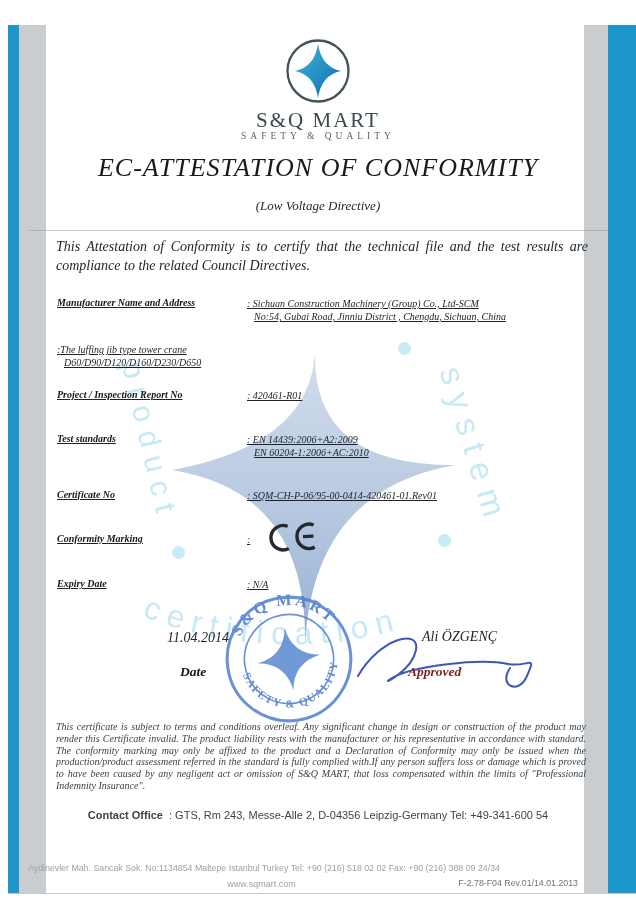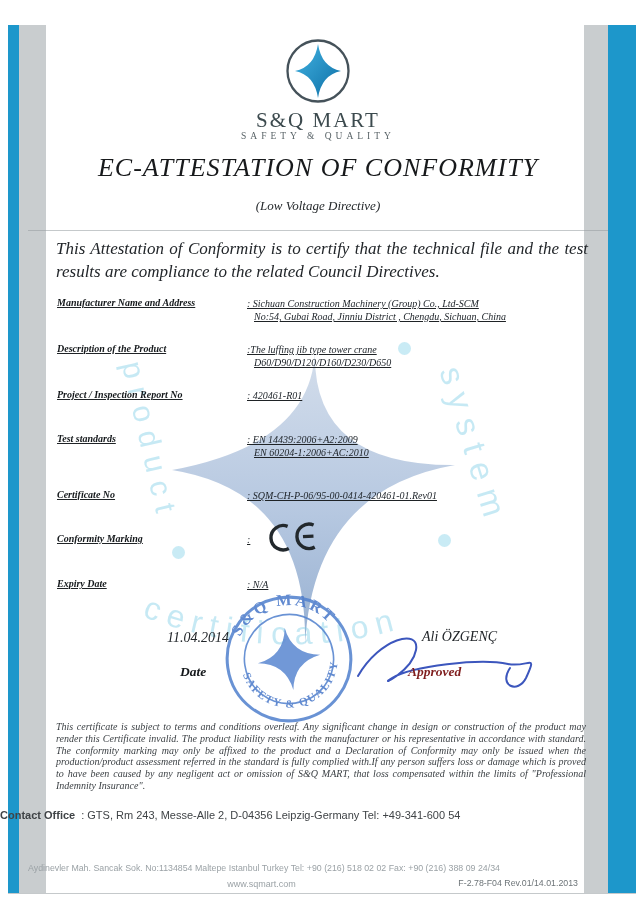--- a/index.html
+++ b/index.html
@@ -11,36 +11,36 @@
   
   .brand-name{position:absolute;left:0;width:636px;text-align:center;top:108px;
       font-size:21px;letter-spacing:2px;color:#3c4a4e;font-family:"Liberation Serif",serif;}
   .brand-tagline{position:absolute;left:0;width:636px;text-align:center;top:131px;
       font-size:9.5px;letter-spacing:4px;color:#5a6468;font-family:"Liberation Serif",serif;}
   .doc-title{position:absolute;left:0;width:636px;text-align:center;top:153px;
       font-size:26px;font-style:italic;letter-spacing:1px;color:#17191b;}
   .doc-sub{position:absolute;left:0;width:636px;text-align:center;
       font-size:13px;font-style:italic;color:#24282b;}
   
-  .intro{position:absolute;left:56px;top:238px;width:532px;font-size:17px;font-style:italic;
+  .intro{position:absolute;left:56px;top:238px;width:532px;font-size:14px;font-style:italic;
       text-align:justify;line-height:1.35;color:#22262a;}
   .frow{position:absolute;left:57px;width:532px;display:flex;font-style:italic;font-size:10px;z-index:1;text-decoration:underline;}
   .flabel{width:190px;font-weight:bold;color:#14181b;}
   .fval{flex:1;color:#20262c;line-height:1.3;}
   .fval .l2{padding-left:7px;}
   
   .wm-word{position:absolute;font-family:"Liberation Sans",sans-serif;color:rgba(120,202,228,.42);
       z-index:0;white-space:nowrap;}
   .wm-dot{position:absolute;border-radius:50%;background:rgba(135,210,232,.45);z-index:0;}
   
   .sig-text{position:absolute;font-style:italic;z-index:2;}
   
   .disclaimer{position:absolute;left:56px;top:721px;width:530px;font-size:10px;font-style:italic;
       text-align:justify;line-height:1.18;color:#3a3f43;z-index:1;}
-  .contact-line{position:absolute;left:0;top:809px;width:636px;
+  .contact-line{position:absolute;left:0;top:809px;width:636px;text-align:center;
       font-family:"Liberation Sans",sans-serif;font-size:11px;color:#3f4346;z-index:1;}
   .contact-line b{font-weight:bold;}
   .footer-address{position:absolute;left:0;top:863px;width:528px;text-align:center;
       font-family:"Liberation Sans",sans-serif;font-size:8.8px;color:#9ba2a6;}
   .footer-site{position:absolute;left:0;top:879px;width:523px;text-align:center;
       font-family:"Liberation Sans",sans-serif;font-size:9px;color:#9ba2a6;}
   .footer-ref{position:absolute;right:58px;top:878px;width:200px;text-align:right;
       font-family:"Liberation Sans",sans-serif;font-size:8.8px;color:#6d7478;}
   svg{overflow:visible;}
 </style>
@@ -100,21 +100,20 @@
   <div class="intro">This Attestation of Conformity is to certify that the technical file and the test results are compliance to the related Council Directives.</div>
 
   <div class="frow" style="top:297px;">
     <div class="flabel">Manufacturer Name and Address</div>
     <div class="fval">
         <div>: Sichuan Construction Machinery (Group) Co., Ltd-SCM</div>
       <div class="l2">No:54, Gubai Road, Jinniu District , Chengdu, Sichuan, China</div>
       </div>
   </div>
   <div class="frow" style="top:343px;">
-    <div class="flabel">Description of the Product</div>
     <div class="fval">
         <div>:The luffing jib type tower crane</div>
       <div class="l2">D60/D90/D120/D160/D230/D650</div>
       </div>
   </div>
   <div class="frow" style="top:389px;">
     <div class="flabel">Project / Inspection Report No</div>
     <div class="fval">
         <div>: 420461-R01</div>
       </div>

